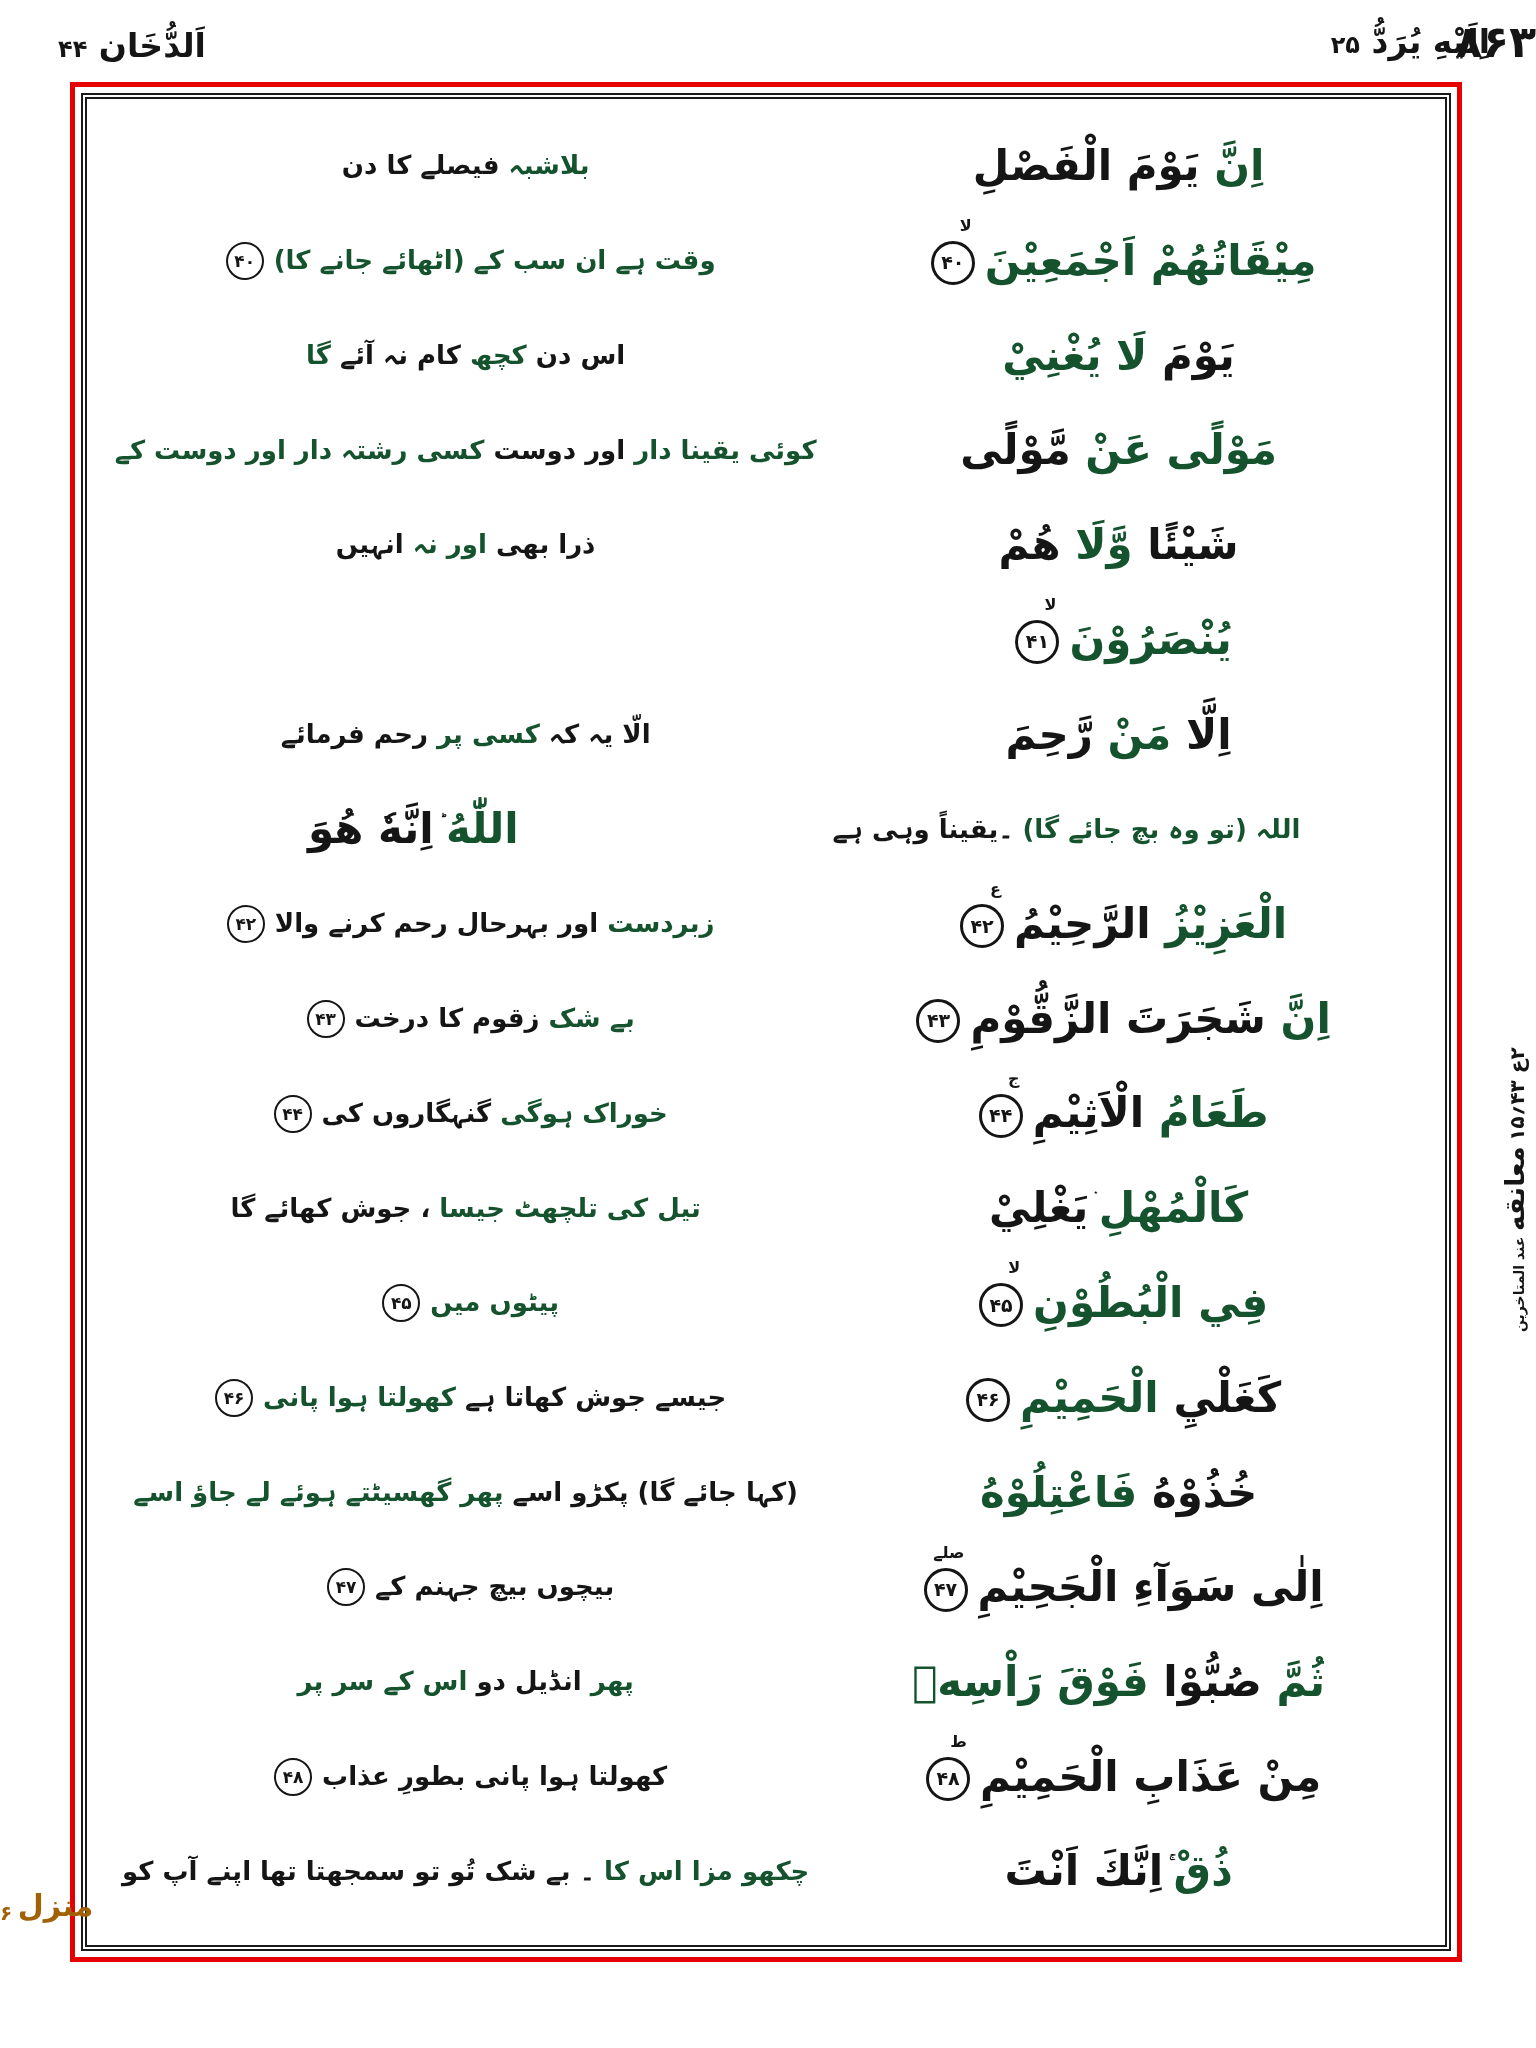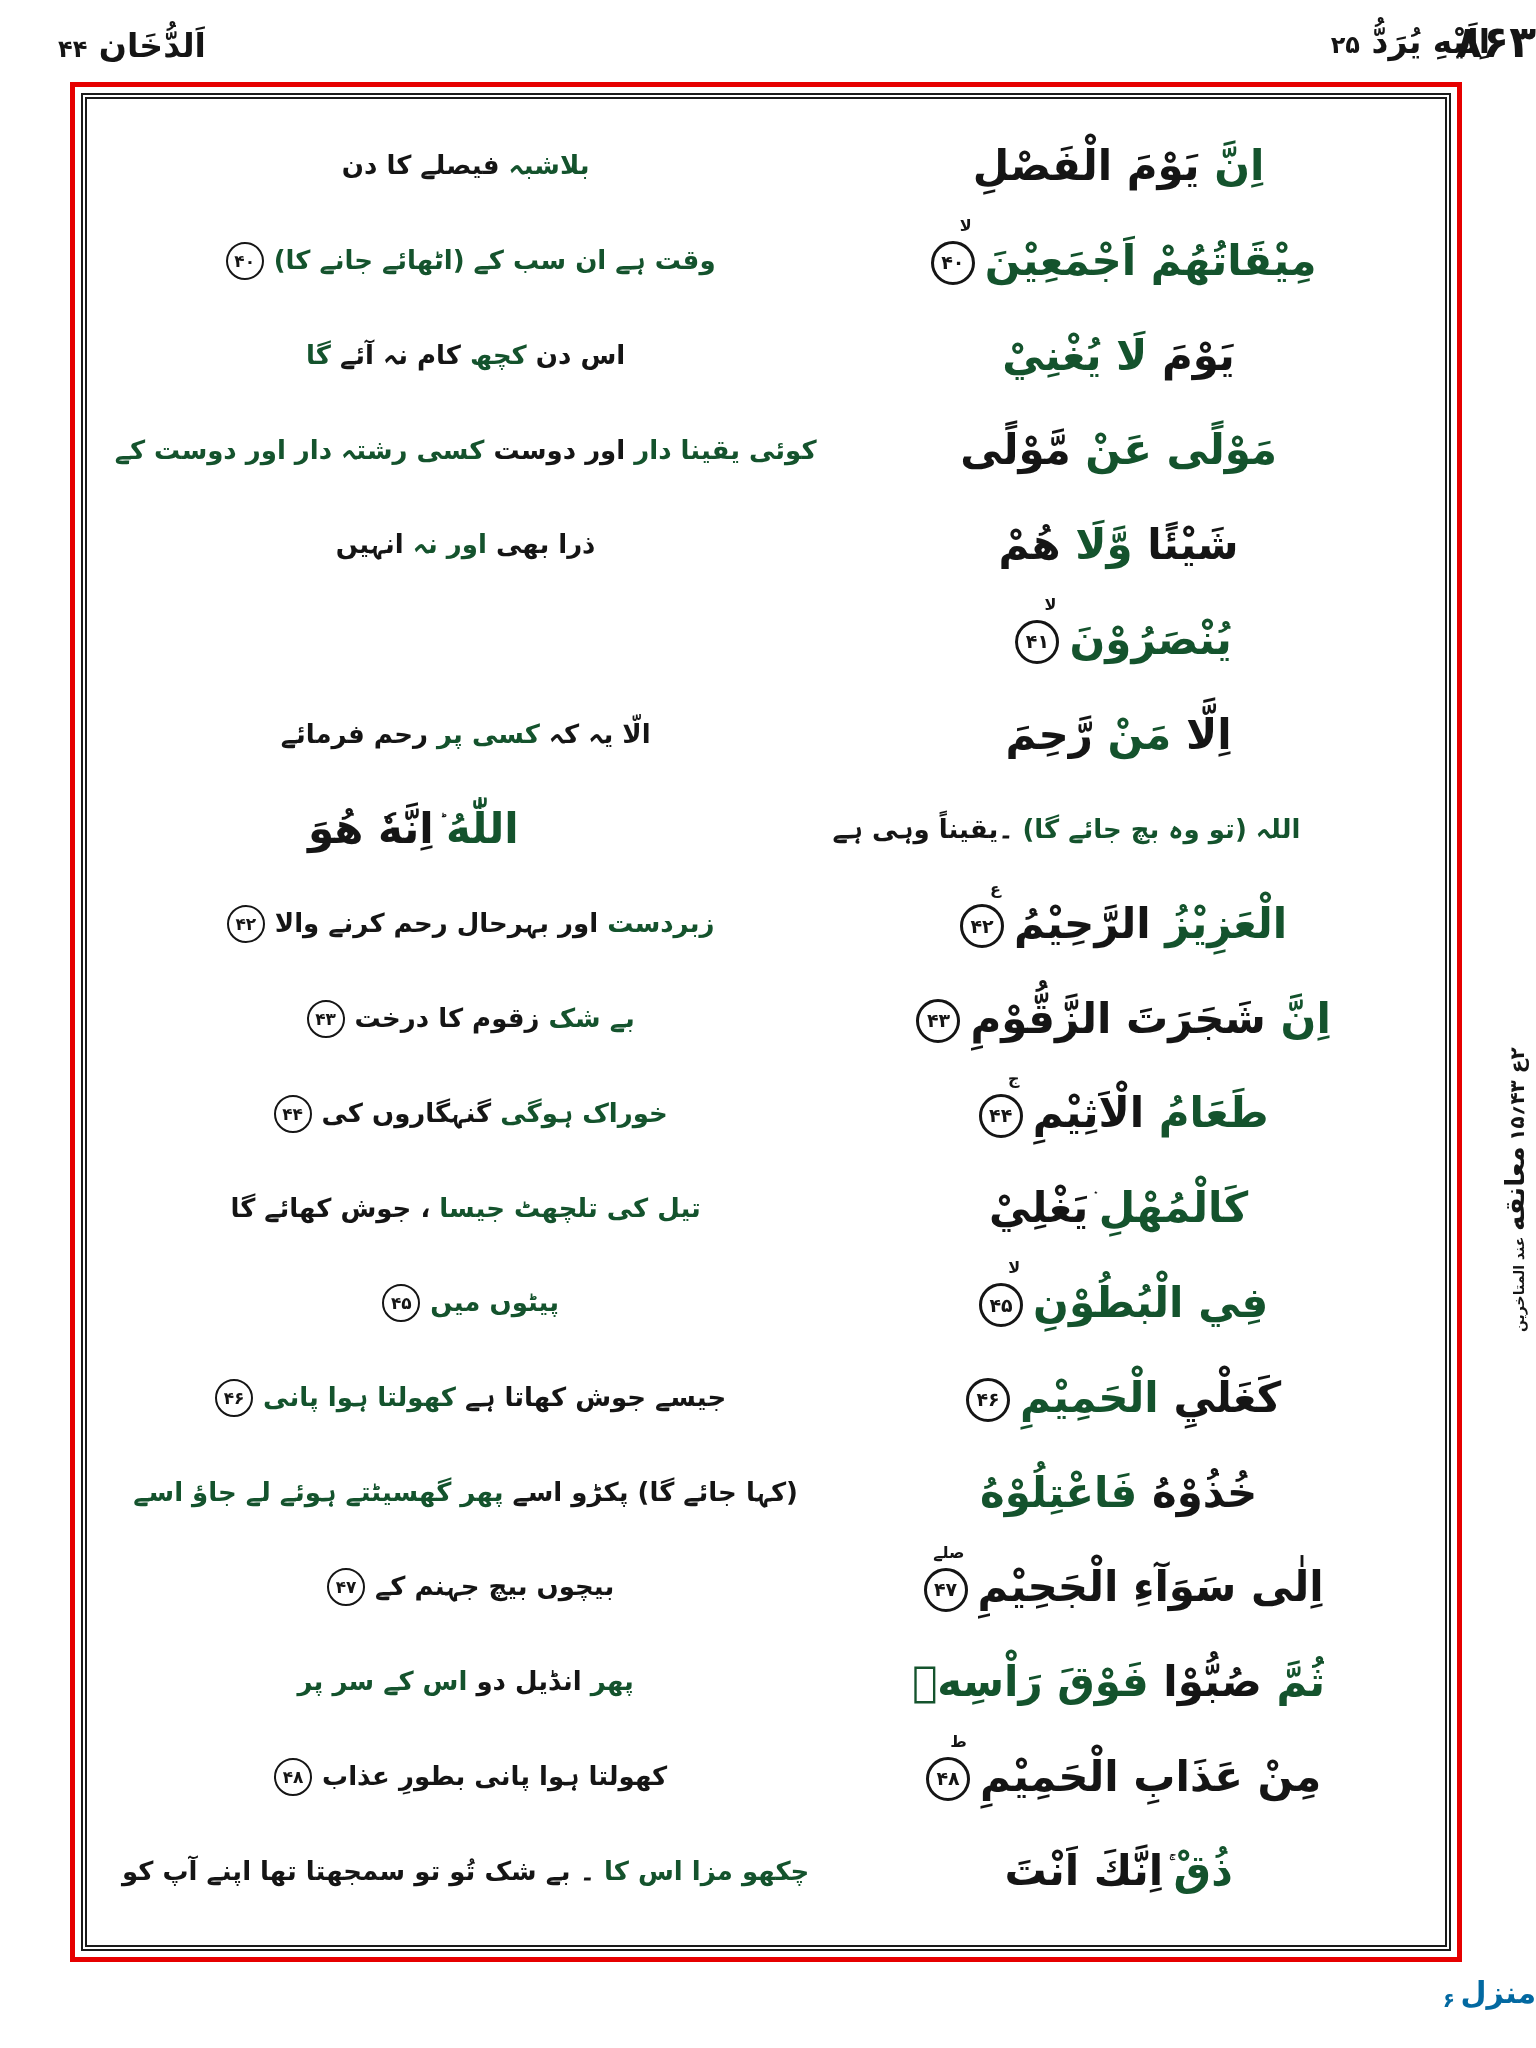--- a/index.html
+++ b/index.html
@@ -47,22 +47,22 @@
   #margin-note{
     position:absolute;left:1500px;top:1332px;
     transform:rotate(-90deg);transform-origin:top left;
     direction:rtl;white-space:nowrap;color:#151515;font-weight:bold;
   }
   #margin-note .mn-numbers{font-size:20px;}
   #margin-note .mn-word{font-size:26px;}
   #margin-note .mn-sub{font-size:14px;}
   
   #footer{
-    position:absolute;left:0;right:0;top:1975px;text-align:right;
-    direction:rtl;color:#0369a1;font-weight:bold;
+    position:absolute;left:0;right:0;top:1888px;text-align:left;
+    direction:rtl;color:#a16207;font-weight:bold;
   }
   #footer .manzil-label{font-size:30px;}
   #footer .manzil-number{font-size:20px;vertical-align:sub;}
 </style>
 </head>
 <body>
 
 <div class="hdr" id="hdr-left">
   <span>اَلدُّخَان</span>
   <span class="small-num">۴۴</span>

